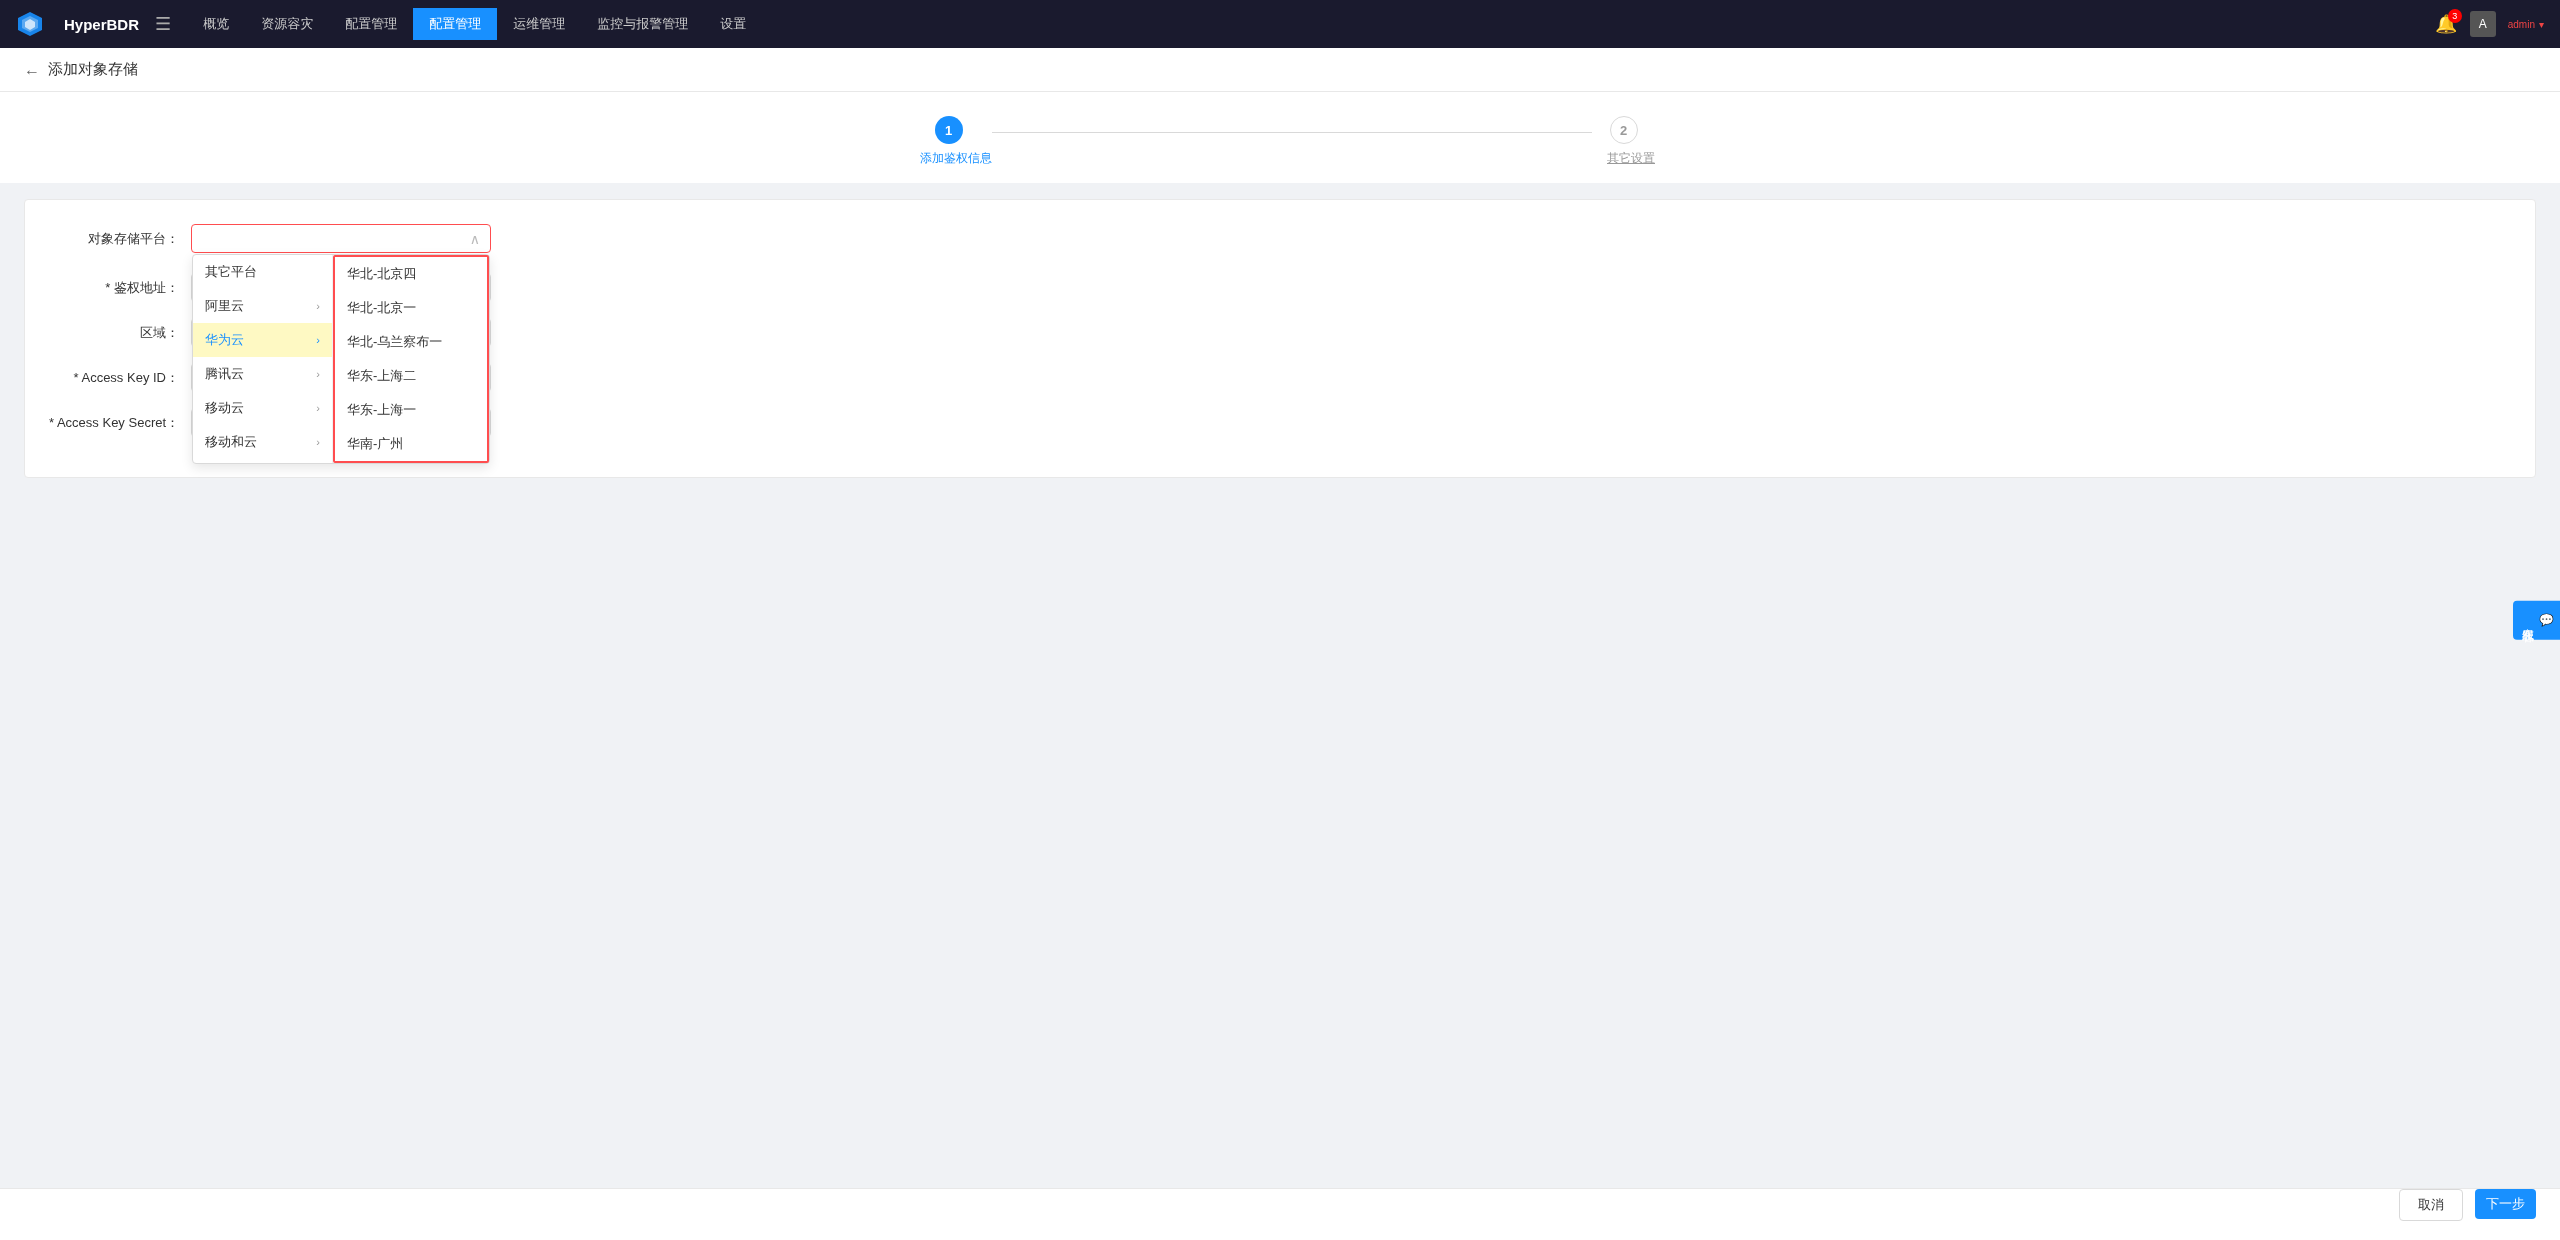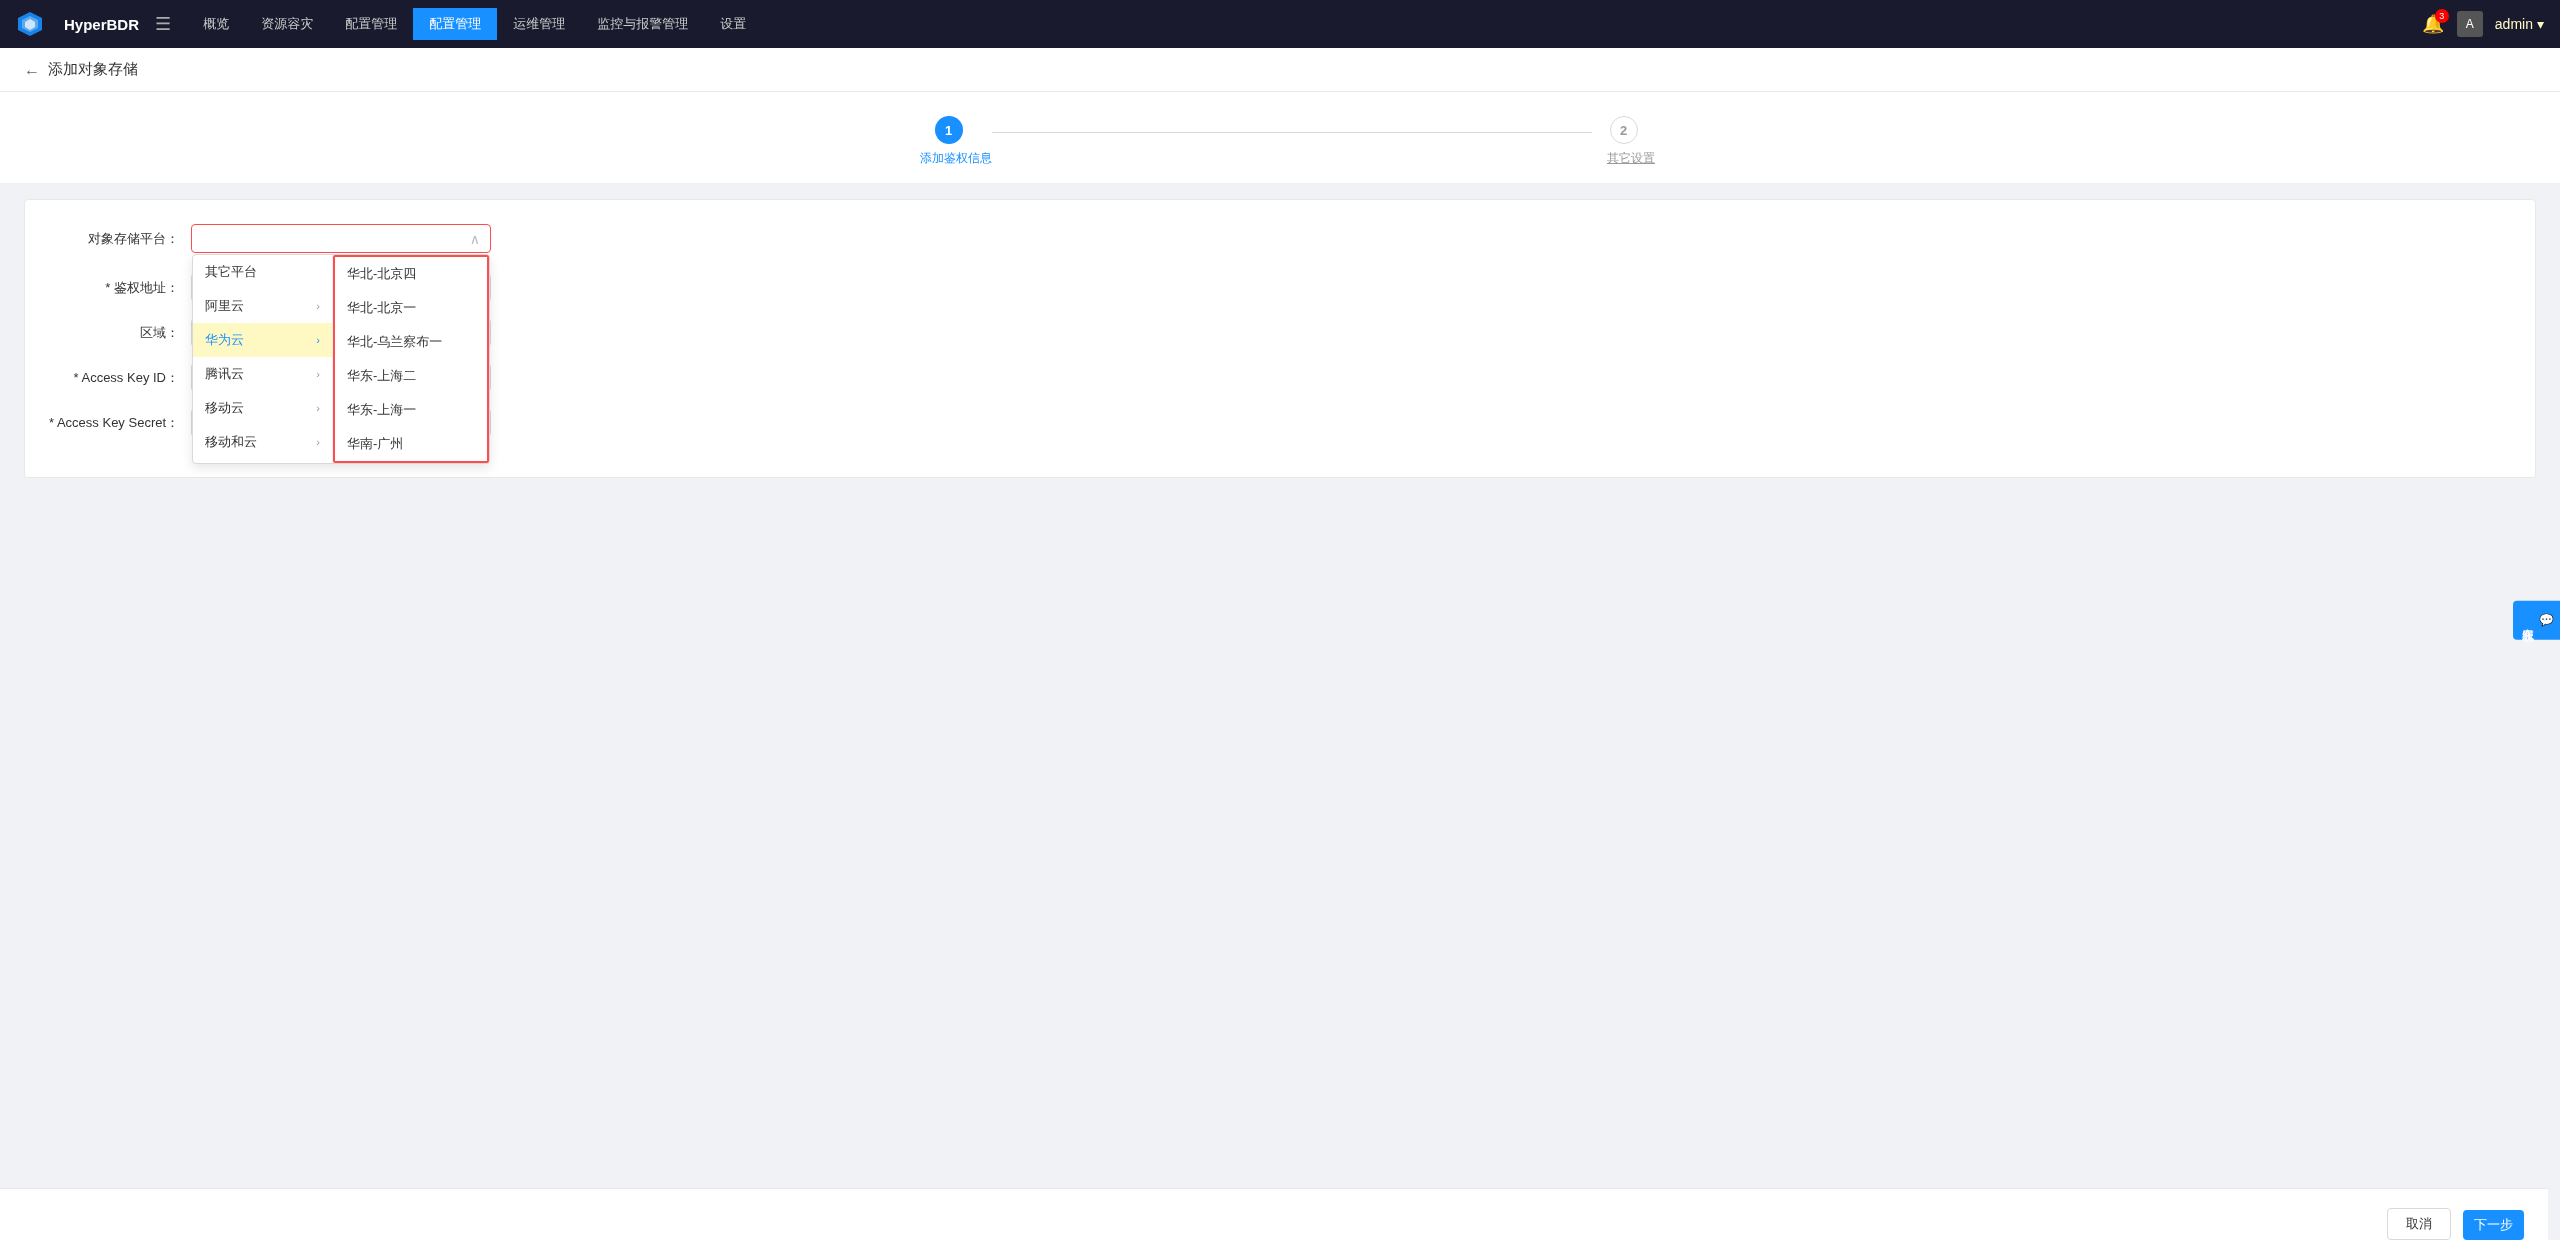--- a/index.html
+++ b/index.html
@@ -80,23 +80,23 @@
       height: 26px;
       background: #555;
       border-radius: 3px;
       display: flex;
       align-items: center;
       justify-content: center;
       color: #fff;
       font-size: 12px;
     }
     .topnav-user {
-      color: #fef9c3;
-      cursor: pointer;
-      font-size: 14px;
+      color: #ef4444;
+      cursor: pointer;
+      font-size: 10px;
       display: flex;
       align-items: flex-start;
       gap: 4px;
     }
 
     
     .page-header {
       background: #fff;
       padding: 12px 24px;
       border-bottom: 1px solid #e8e8e8;
@@ -323,26 +323,26 @@
       height: 16px;
       background: #fff;
       border-radius: 50%;
     }
 
     
     .bottom-bar {
       position: fixed;
       bottom: 0;
       left: 0;
-      right: 12px;
+      right: 0;
       height: 52px;
       background: #fff;
       border-top: 1px solid #e8e8e8;
       display: flex;
-      align-items: flex-end;
+      align-items: flex-start;
       justify-content: flex-end;
       padding: 0 24px;
       gap: 12px;
     }
     .btn-cancel {
       padding: 6px 18px;
       border: 1px solid #d9d9d9;
       border-radius: 4px;
       background: #fff;
       color: #333;

